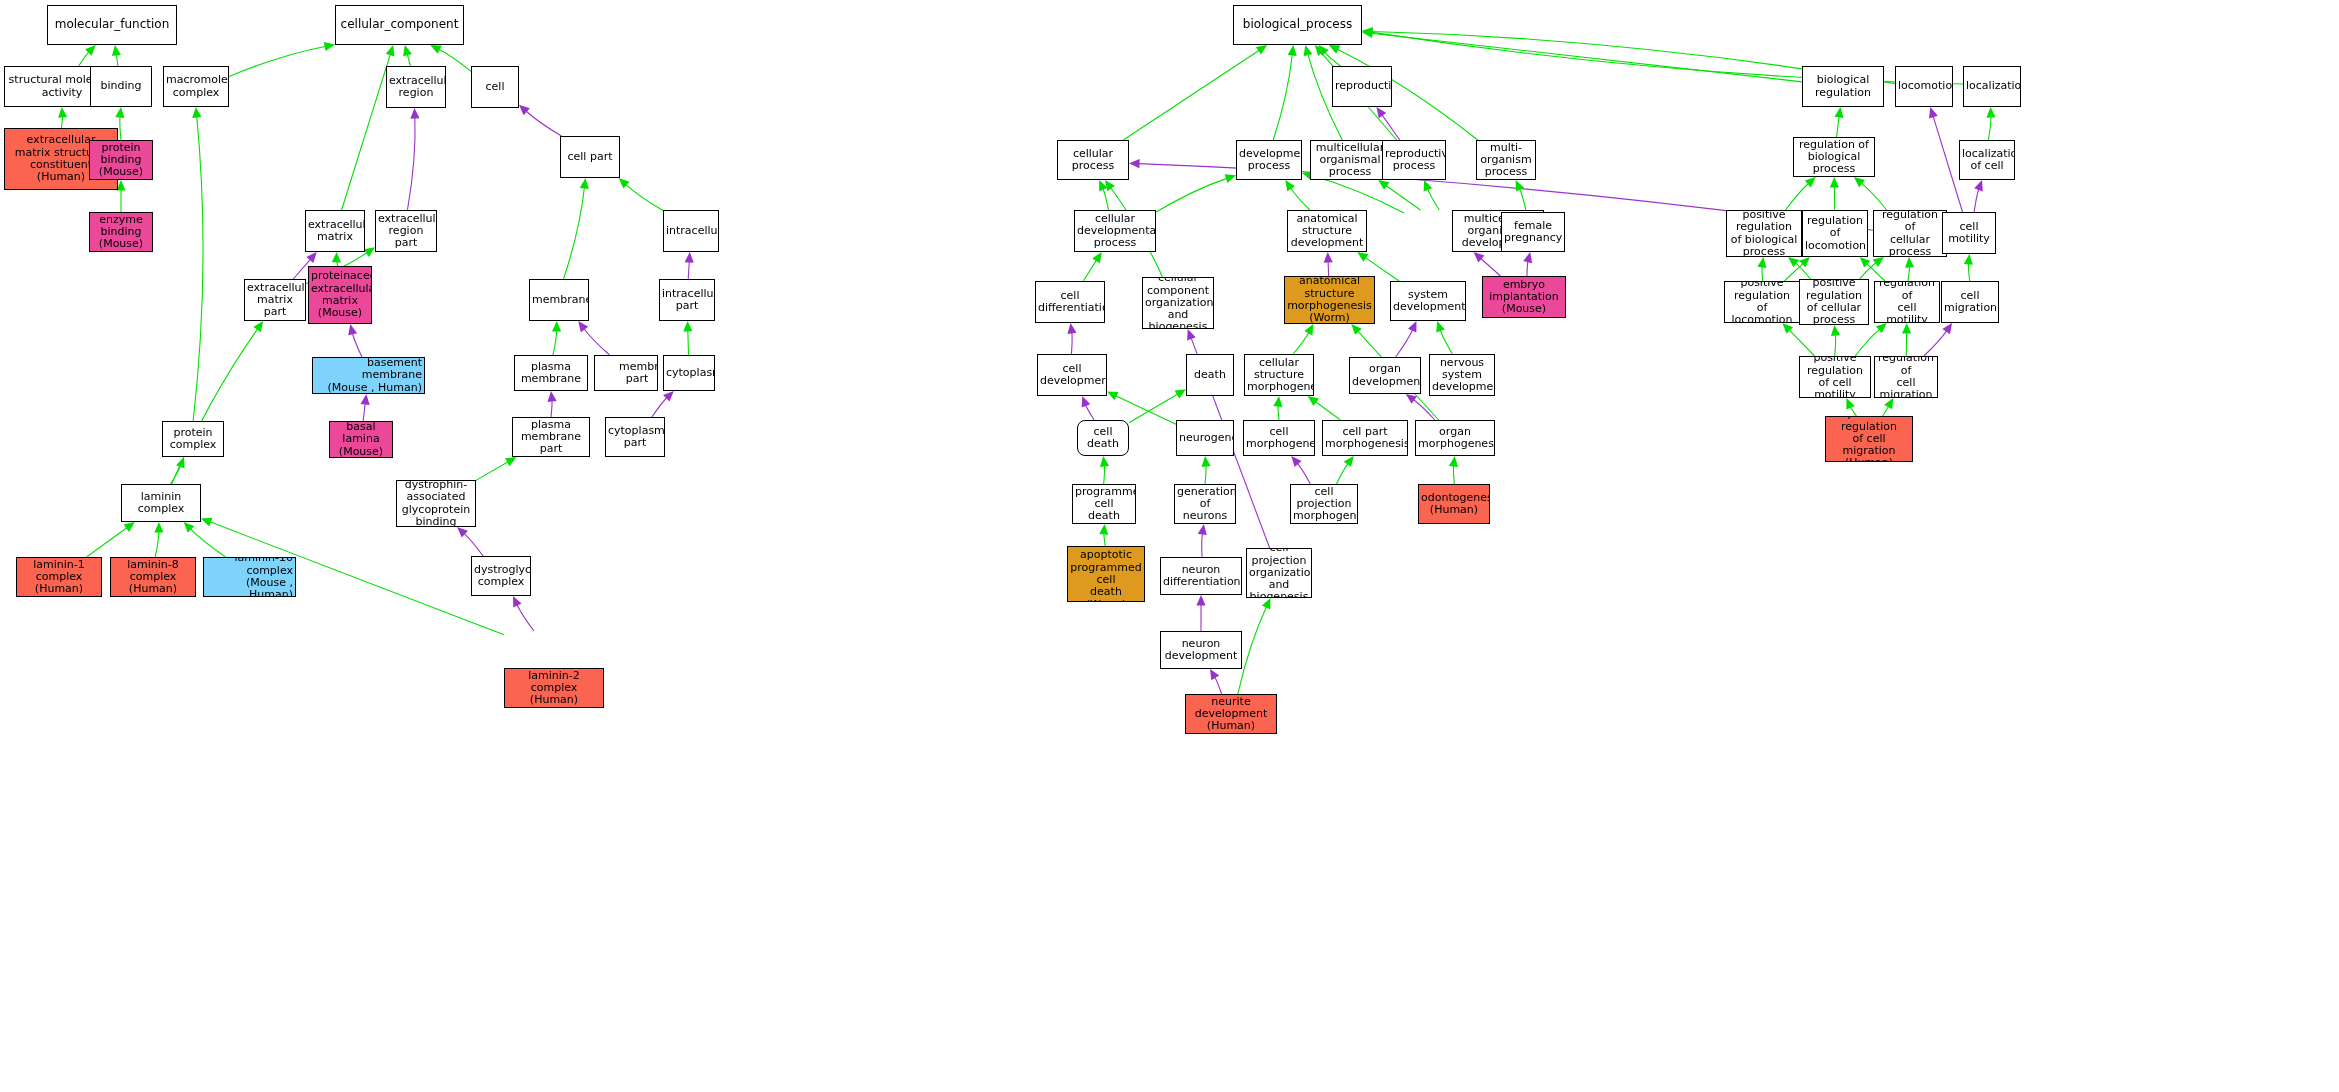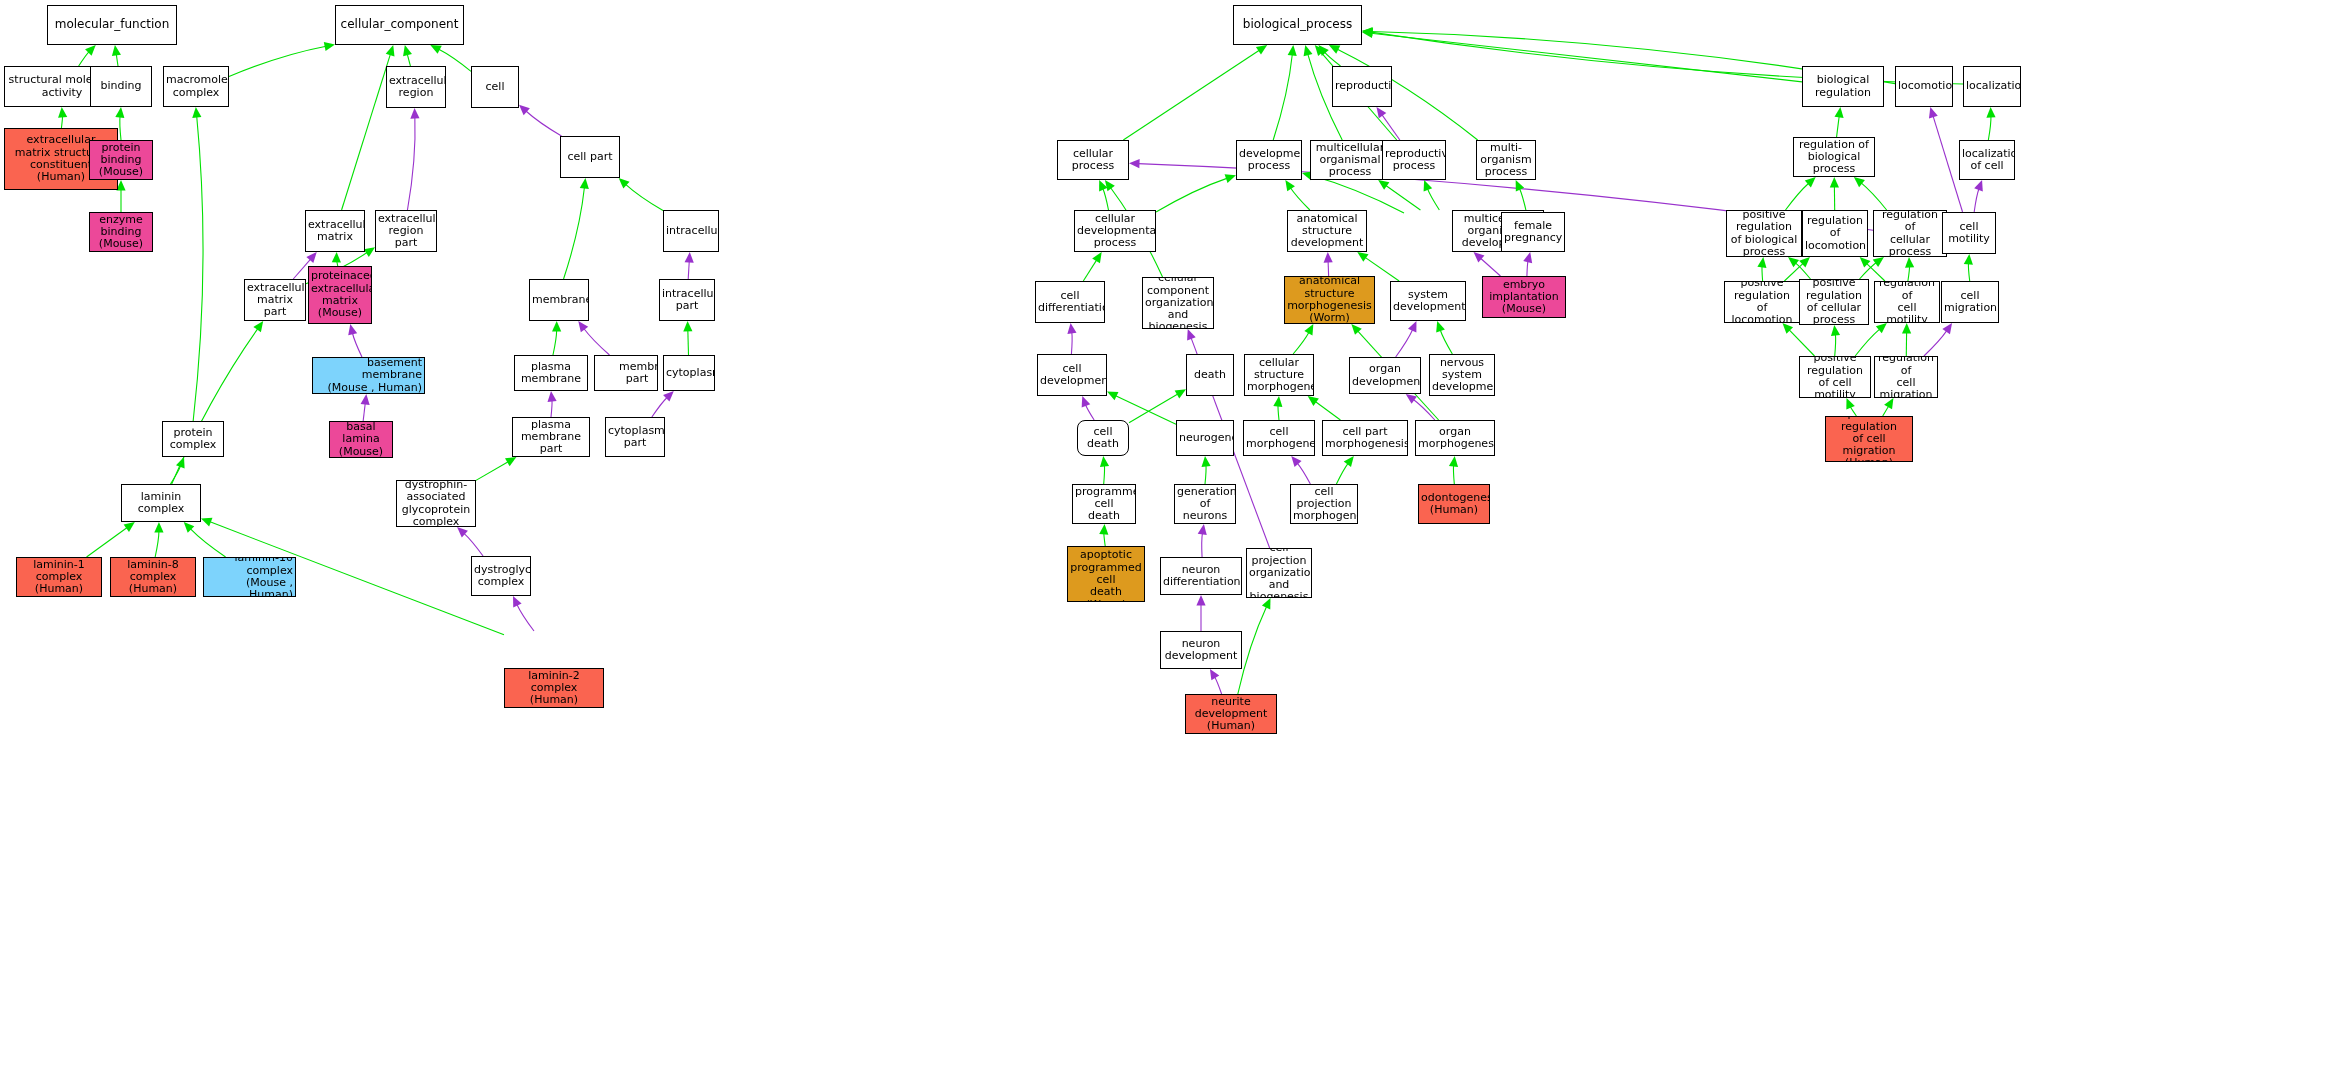--- a/index.html
+++ b/index.html
@@ -541,21 +541,21 @@
         <span class="lbl">laminin-8 complex
 (Human)</span>
       </div>
       <div class="node n-grey sz-s" style="left: 203px; top: 557px; width: 93px; height: 40px;">
         <span class="lbl">laminin-10 complex
 (Mouse , Human)</span>
       </div>
       <div class="node n-white sz-s" style="left: 396px; top: 480px; width: 80px; height: 47px;">
         <span class="lbl">dystrophin-associated
 glycoprotein
-complex</span>
+binding</span>
       </div>
       <div class="node n-white sz-s" style="left: 471px; top: 556px; width: 60px; height: 40px;">
         <span class="lbl">dystroglycan
 complex</span>
       </div>
       <div class="node n-red sz-s" style="left: 504px; top: 668px; width: 100px; height: 40px;">
         <span class="lbl">laminin-2 complex
 (Human)</span>
       </div>
       <div class="node n-white sz-s" style="left: 529px; top: 279px; width: 60px; height: 42px;">

